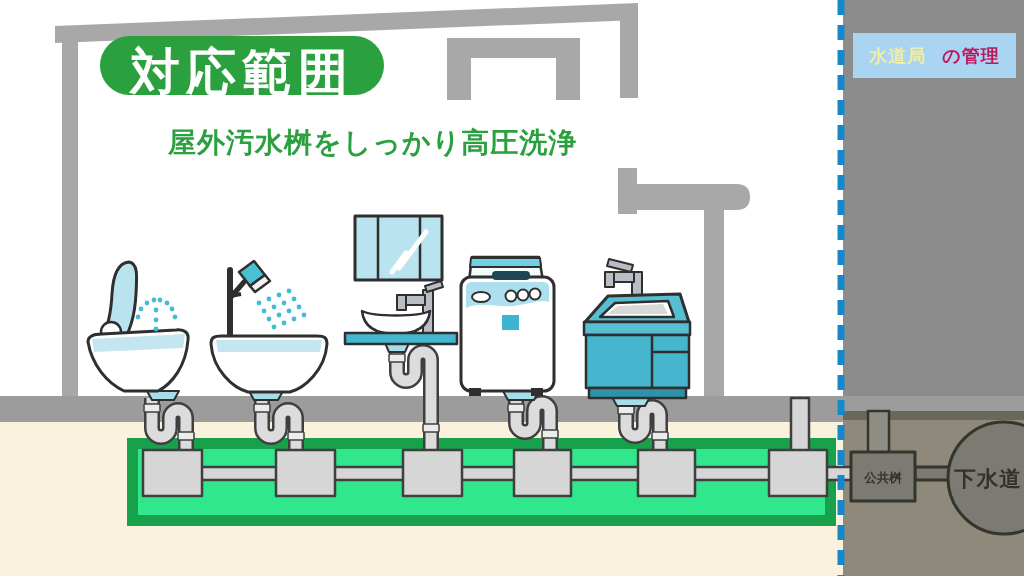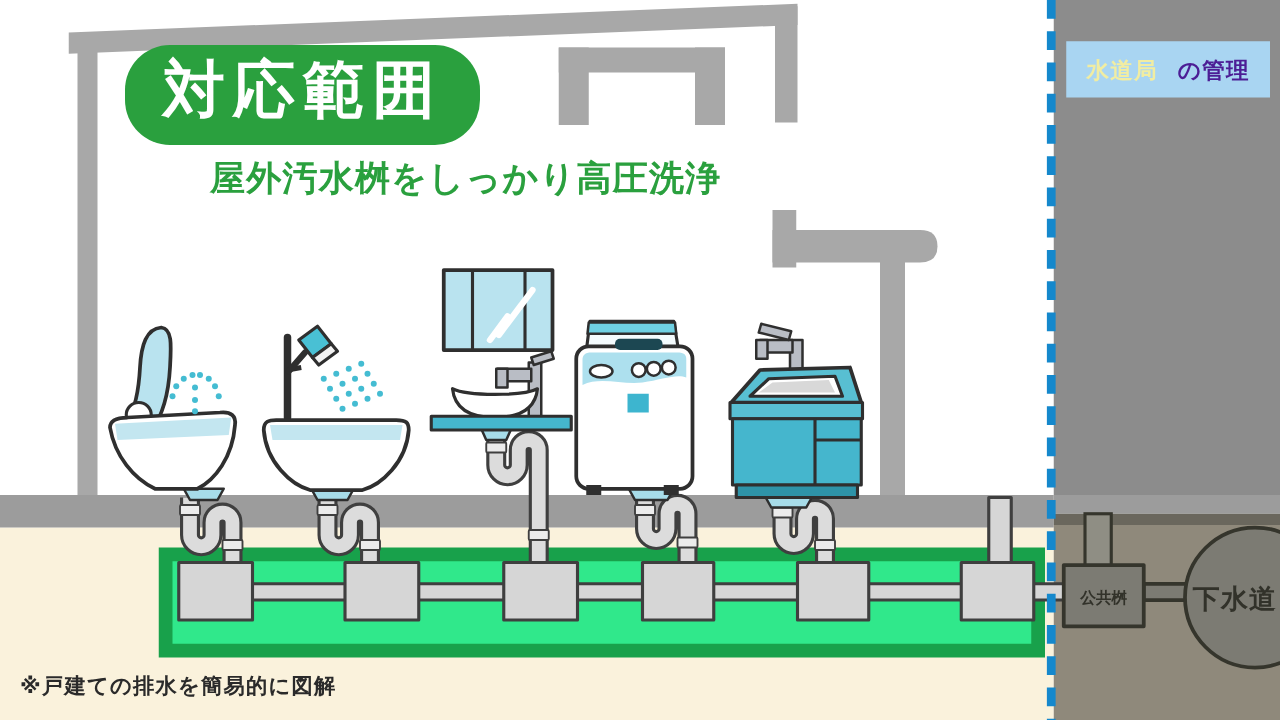--- a/index.html
+++ b/index.html
@@ -29,30 +29,30 @@
   .teal2{fill:#58bfd2;}
   .spray{fill:#44bcd2;}
   .metal{fill:#b9bdc5;}
   .darkf{fill:#2f2f2f;}
   .dk{fill:#7c7b73;stroke:#35352c;stroke-width:3;stroke-linejoin:round;}
   .dkpipe{fill:#8f8e84;stroke:#35352c;stroke-width:2.5;}
   .jp{font-family:"DejaVu Sans","Liberation Sans",sans-serif;font-weight:bold;fill:#32322a;}
 
   
   .overlay{position:absolute;white-space:nowrap;}
-  #title-badge{left:100px;top:36px;height:80px;line-height:72px;padding:0 30px;
+  #title-badge{left:100px;top:36px;height:59px;line-height:72px;padding:0 30px;
     background:var(--accent-green,#2aa03e);border-radius:36px;color:#fff;
     font-size:50px;font-weight:bold;letter-spacing:6px;}
   #subtitle{left:168px;top:104px;color:var(--accent-green,#2aa03e);
     font-size:28px;font-weight:bold;letter-spacing:1px;margin-top:20px;}
   #mgmt-badge{left:853px;top:33px;width:163px;height:45px;
     background:var(--badge-bg-blue,#a9d5f2);display:flex;align-items:center;
     justify-content:center;font-size:18px;font-weight:bold;letter-spacing:1px;gap:16px;}
   #mgmt-badge .hl{color:var(--badge-text-yellow,#f1eda2);}
-  #mgmt-badge .rest{color:#4c1d95;}
+  #mgmt-badge .rest{color:#be185d;}
   #footnote{left:16px;top:537px;font-size:17px;font-weight:bold;color:#2a2a2a;letter-spacing:1px;}
 </style>
 </head>
 <body>
 
 <div id="stage">
 
   <svg width="1024" height="576" viewBox="0 0 1024 576">
 
     <g>
@@ -249,14 +249,13 @@
 
     <line x1="841" y1="0" x2="841" y2="576" style="stroke:var(--dashed-line-blue,#1588cc)" stroke-width="7" stroke-dasharray="15 10"></line>
   </svg>
 
   <div id="title-badge" class="overlay">対応範囲</div>
   <div id="subtitle" class="overlay">屋外汚水桝をしっかり高圧洗浄</div>
   <div id="mgmt-badge" class="overlay">
     <span class="hl">水道局</span>
       <span class="rest">の管理</span>
   </div>
-  <div id="footnote" class="overlay">※戸建ての排水を簡易的に図解</div>
 </div>
 
 </body></html>

